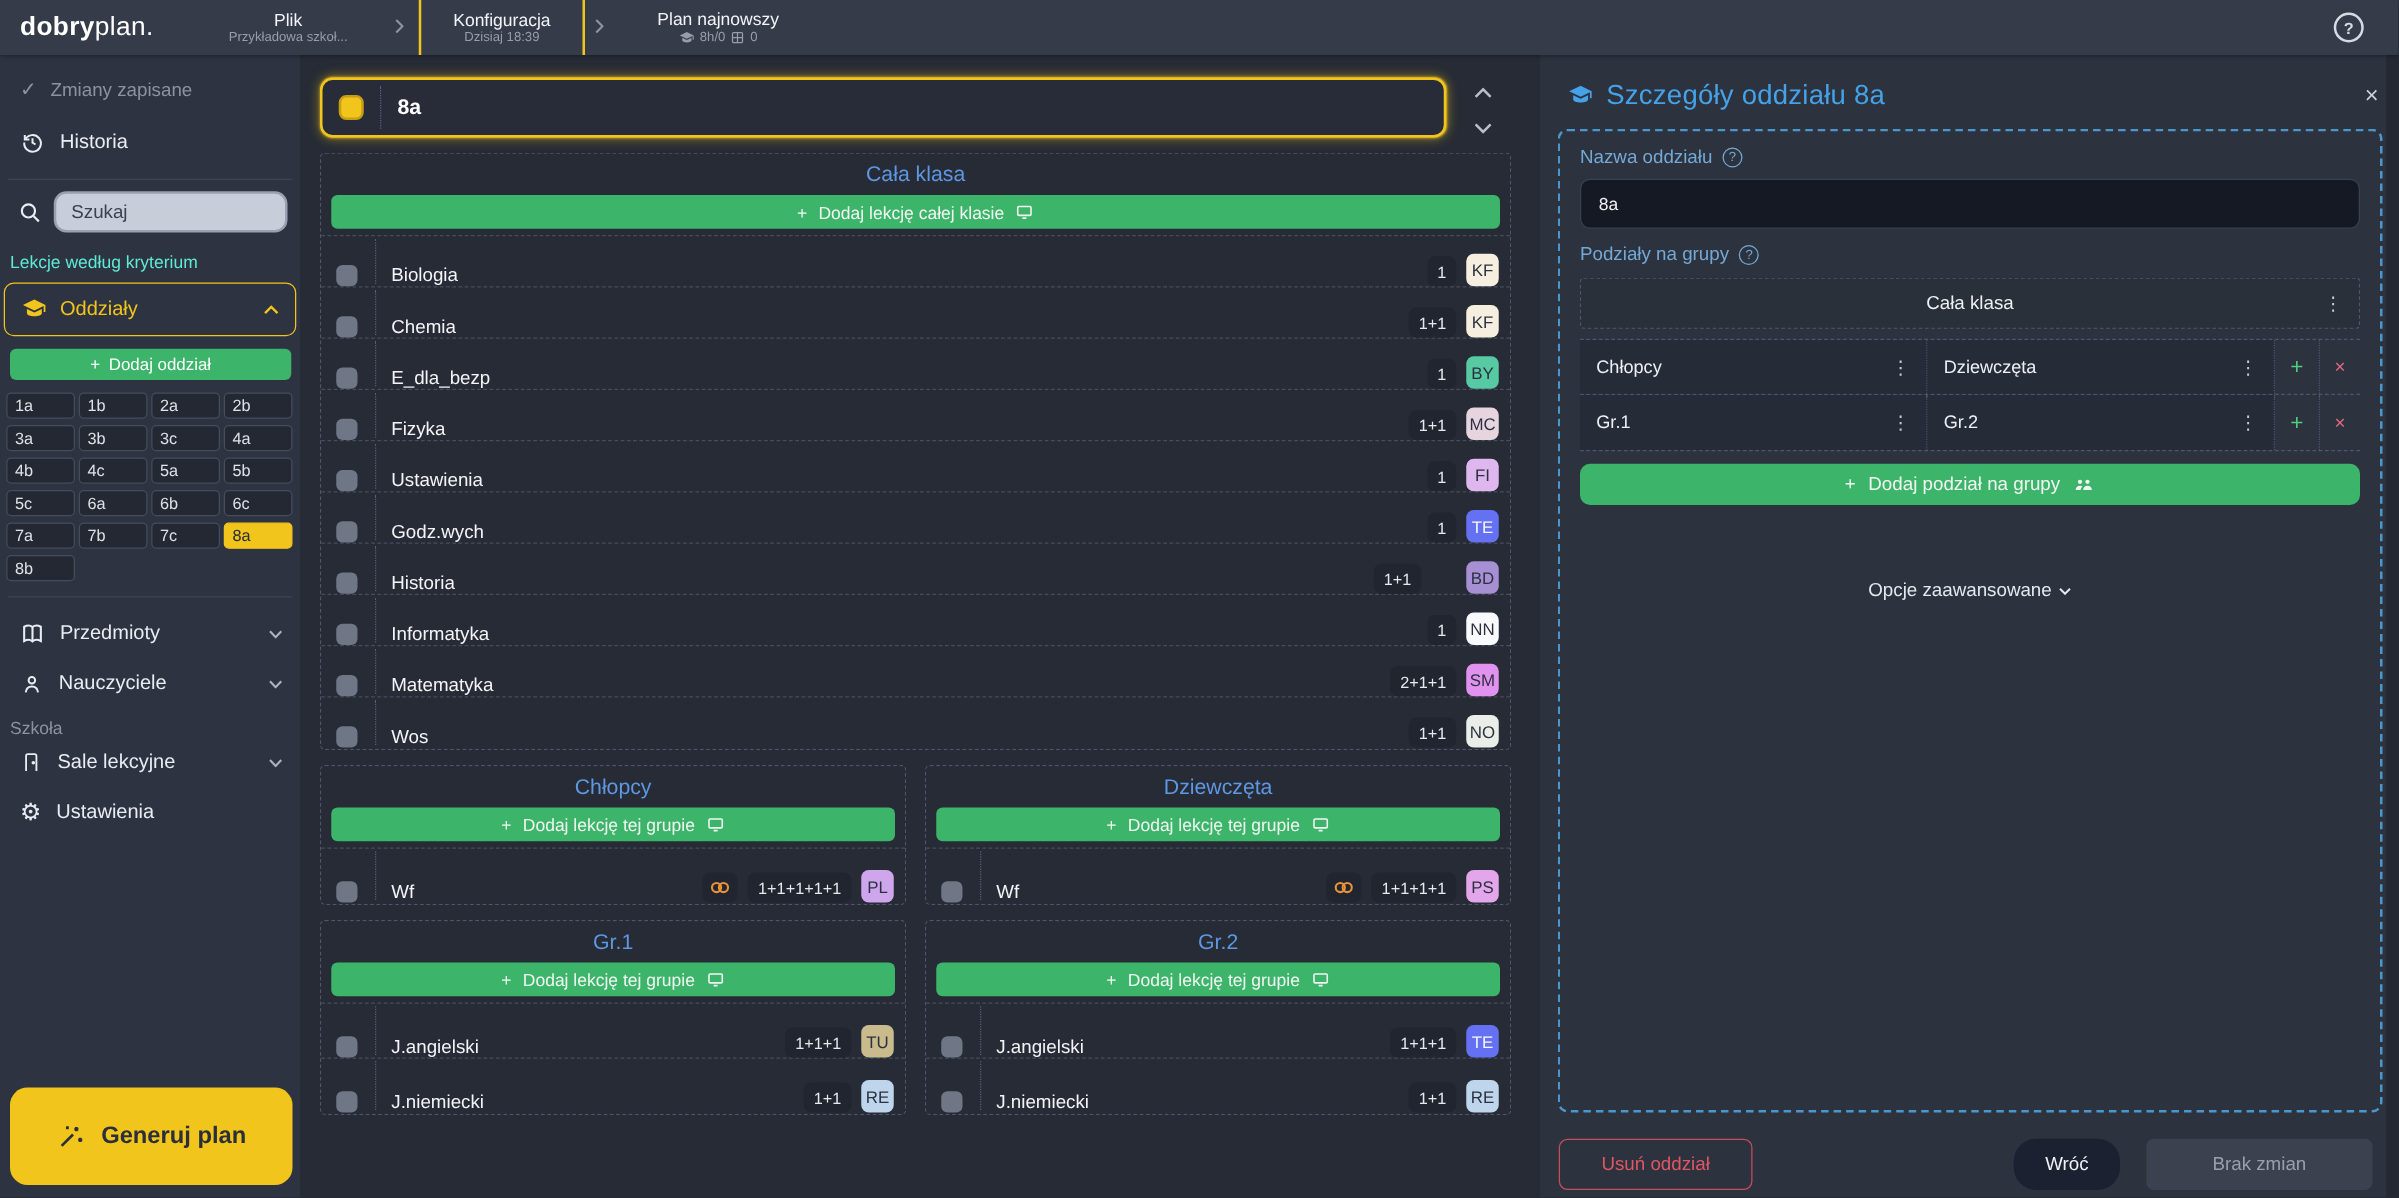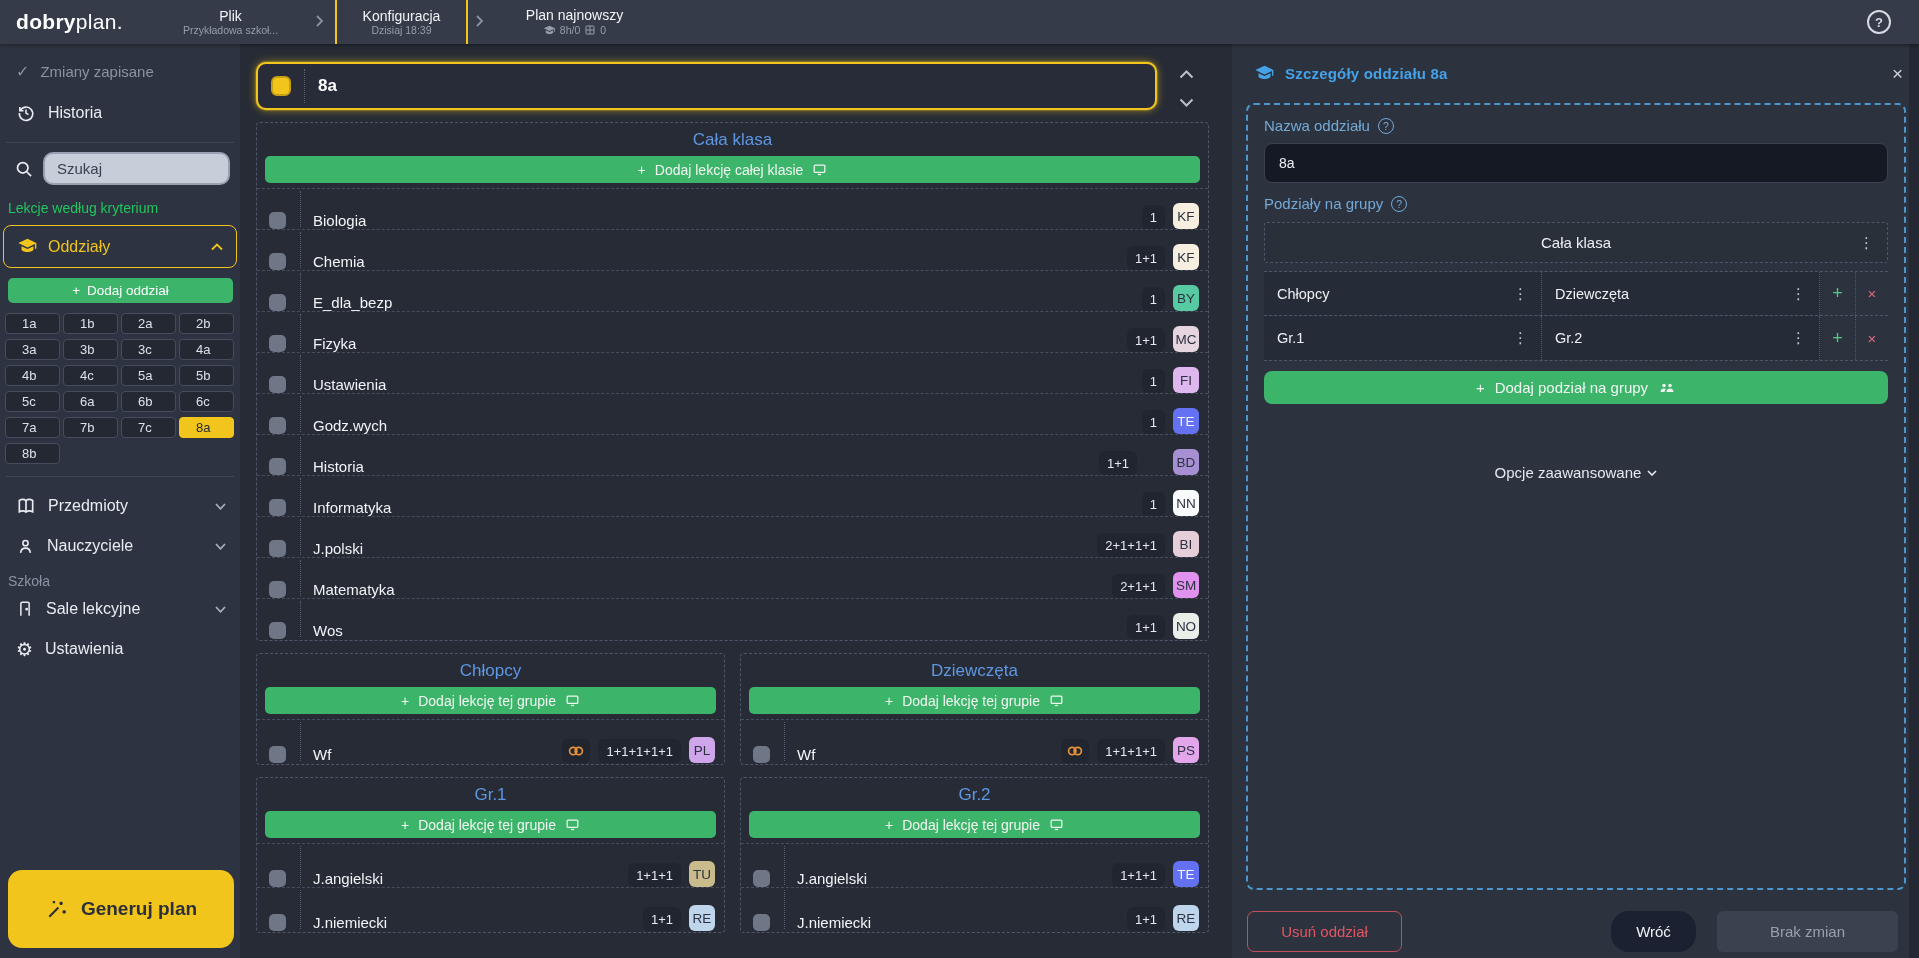--- a/index.html
+++ b/index.html
@@ -42,26 +42,26 @@
 
   
   .sidebar{position:absolute;left:0;top:44px;width:240px;bottom:0;background:var(--bg-sidebar)}
   .saved{display:flex;align-items:center;gap:11px;margin:18px 0 0 16px;color:#8a93a3;font-size:15px}
   .side-item{display:flex;align-items:center;gap:12px;margin:0 14px 0 16px;height:40px;color:#e9ecf2;font-size:16px;cursor:pointer}
   .side-item .chev{margin-left:auto;color:#aab2c0}
   .divider{height:1px;background:#3e4555;margin:9px 6px}
   .search-row{display:flex;align-items:center;gap:9px;margin:9px 10px 0 14px}
   .search-input{flex:1;height:33px;background:#c7cdd9;border:2px solid #99a1b0;border-radius:10px;color:#2e3440;font-size:15px;padding:0 12px;outline:none;font-family:inherit;min-width:0}
   .search-input::placeholder{color:#3a4150;opacity:1}
-  .crit-label{margin:15px 0 0 8px;color:#22c55e;font-size:14px}
+  .crit-label{margin:15px 0 0 8px;color:#5eead4;font-size:14px}
   .oddzialy-btn{margin:9px 3px 0;display:flex;align-items:center;gap:10px;border:1.5px solid var(--accent-yellow);border-radius:8px;height:43px;padding:0 13px;color:var(--accent-yellow);font-size:16px;cursor:pointer}
   .oddzialy-btn .chev{margin-left:auto}
   .add-class-btn{margin:10px 8px 0;height:25px;background:var(--accent-green);border:none;border-radius:5px;color:#fff;font-size:13.5px;display:flex;align-items:center;justify-content:center;gap:7px;width:calc(100% - 15px);cursor:pointer;font-family:inherit}
   .class-grid{display:grid;grid-template-columns:repeat(4,55px);gap:5px 3px;margin:10px 0 0 5px}
-  .class-chip{height:21px;background:#232833;border:1px solid #454d5d;border-radius:4px;color:#dde1e8;font-size:13px;line-height:19px;padding-left:16px;cursor:pointer}
+  .class-chip{height:21px;background:#232833;border:1px solid #454d5d;border-radius:4px;color:#dde1e8;font-size:13px;line-height:19px;padding-left:6px;cursor:pointer}
   .class-chip.active{background:var(--accent-yellow);border-color:var(--accent-yellow);color:#262b35}
   .school-label{margin:7px 0 0 8px;color:#8a93a3;font-size:14px}
   .generate-btn{position:absolute;left:8px;width:226px;bottom:10px;height:78px;background:var(--accent-yellow);border:none;border-radius:14px;display:flex;align-items:center;justify-content:center;gap:13px;color:#2a2f3a;font-weight:700;font-size:19px;cursor:pointer;font-family:inherit}
 
   
   .main{position:absolute;left:256px;top:44px;width:953px;bottom:0}
   .class-header{position:relative;margin-top:18px;width:901px;height:48px;background:#272c38;border:2px solid var(--accent-yellow);border-radius:10px;box-shadow:0 0 9px rgba(242,197,29,.55),0 0 2px rgba(242,197,29,.9);display:flex;align-items:center}
   .class-header .cbx{width:20px;height:20px;background:var(--accent-yellow);border:2px solid #c79f12;border-radius:6px;margin-left:13px;cursor:pointer}
   .hdr-vsep{width:0;border-left:1px dotted #5a6375;align-self:stretch;margin:5px 0 5px 13px}
   .class-header .cname{margin-left:13px;font-size:17px;font-weight:700;color:#fff}
@@ -80,21 +80,21 @@
   .spacer{flex:1}
   .rings-pill{height:24px;min-width:28px;background:#20252f;border-radius:6px;display:flex;align-items:center;justify-content:center;margin-right:8px}
   .count-badge{height:24px;background:#20252f;border-radius:6px;color:#e6e9ef;font-size:13px;display:flex;align-items:center;padding:0 8px;margin-right:8px;white-space:nowrap}
   .teacher-badge{width:26px;height:26px;border-radius:6px;display:grid;place-items:center;font-size:13.5px;margin-right:9px;flex:none;cursor:pointer}
   .two-col{display:flex;gap:15px;margin-top:12px}
   .two-col .section{flex:1;margin-top:0}
 
   
   .rpanel{position:absolute;left:1232px;top:44px;width:687px;bottom:0;background:var(--bg-panel)}
   .rp-header{display:flex;align-items:center;gap:10px;margin:19px 16px 0 22px;color:var(--panel-blue)}
-  .rp-title{font-size:15px;font-weight:700;letter-spacing:.2px}
+  .rp-title{font-size:22px;font-weight:400;letter-spacing:.2px}
   .rp-close{margin-left:auto;color:#ccd2dc;font-size:19px;cursor:pointer;line-height:1}
   .rp-box{position:absolute;left:14px;right:13px;top:59px;bottom:68px;border:2px dashed #4b97cd;border-radius:8px;padding:0 16px}
   .rp-label{display:flex;align-items:center;gap:8px;color:#74a9d6;font-size:15px;margin-top:12px}
   .q-mini{width:16px;height:16px;border:1.3px solid #74a9d6;border-radius:50%;font-size:10.5px;display:grid;place-items:center;flex:none}
   .rp-input{margin-top:9px;width:100%;height:40px;background:#151923;border:1px solid #3a4150;border-radius:8px;color:#eef0f5;font-size:14px;padding:0 14px;outline:none;font-family:inherit}
   .wc-row{margin-top:10px;height:41px;background:#293039;border:1px dashed #4e576a;border-radius:3px;display:flex;align-items:center;position:relative}
   .wc-row .txt{flex:1;text-align:center;font-size:15px;color:#eef0f5}
   .kebab{color:#c3c9d4;font-size:15px;cursor:pointer;letter-spacing:0}
   .wc-row .kebab{position:absolute;right:13px}
   .split-block{margin-top:8px}
@@ -429,29 +429,20 @@
   <div class="lesson-row">
     <span class="cbx"></span>
     <span class="row-vsep"></span>
     <span class="lname">Informatyka</span>
     <span class="spacer"></span>
 
     <span class="count-badge">1</span>
     <span class="teacher-badge" style="background: rgb(248, 250, 252); color: rgb(43, 49, 64);">NN</span>
   </div>
 
-  <div class="lesson-row">
-    <span class="cbx"></span>
-    <span class="row-vsep"></span>
-    <span class="lname">J.polski</span>
-    <span class="spacer"></span>
-
-    <span class="count-badge">2+1+1+1</span>
-    <span class="teacher-badge" style="background: rgb(229, 206, 216); color: rgb(43, 49, 64);">BI</span>
-  </div>
 
   <div class="lesson-row">
     <span class="cbx"></span>
     <span class="row-vsep"></span>
     <span class="lname">Matematyka</span>
     <span class="spacer"></span>
 
     <span class="count-badge">2+1+1</span>
     <span class="teacher-badge" style="background: rgb(225, 146, 238); color: rgb(43, 49, 64);">SM</span>
   </div>

